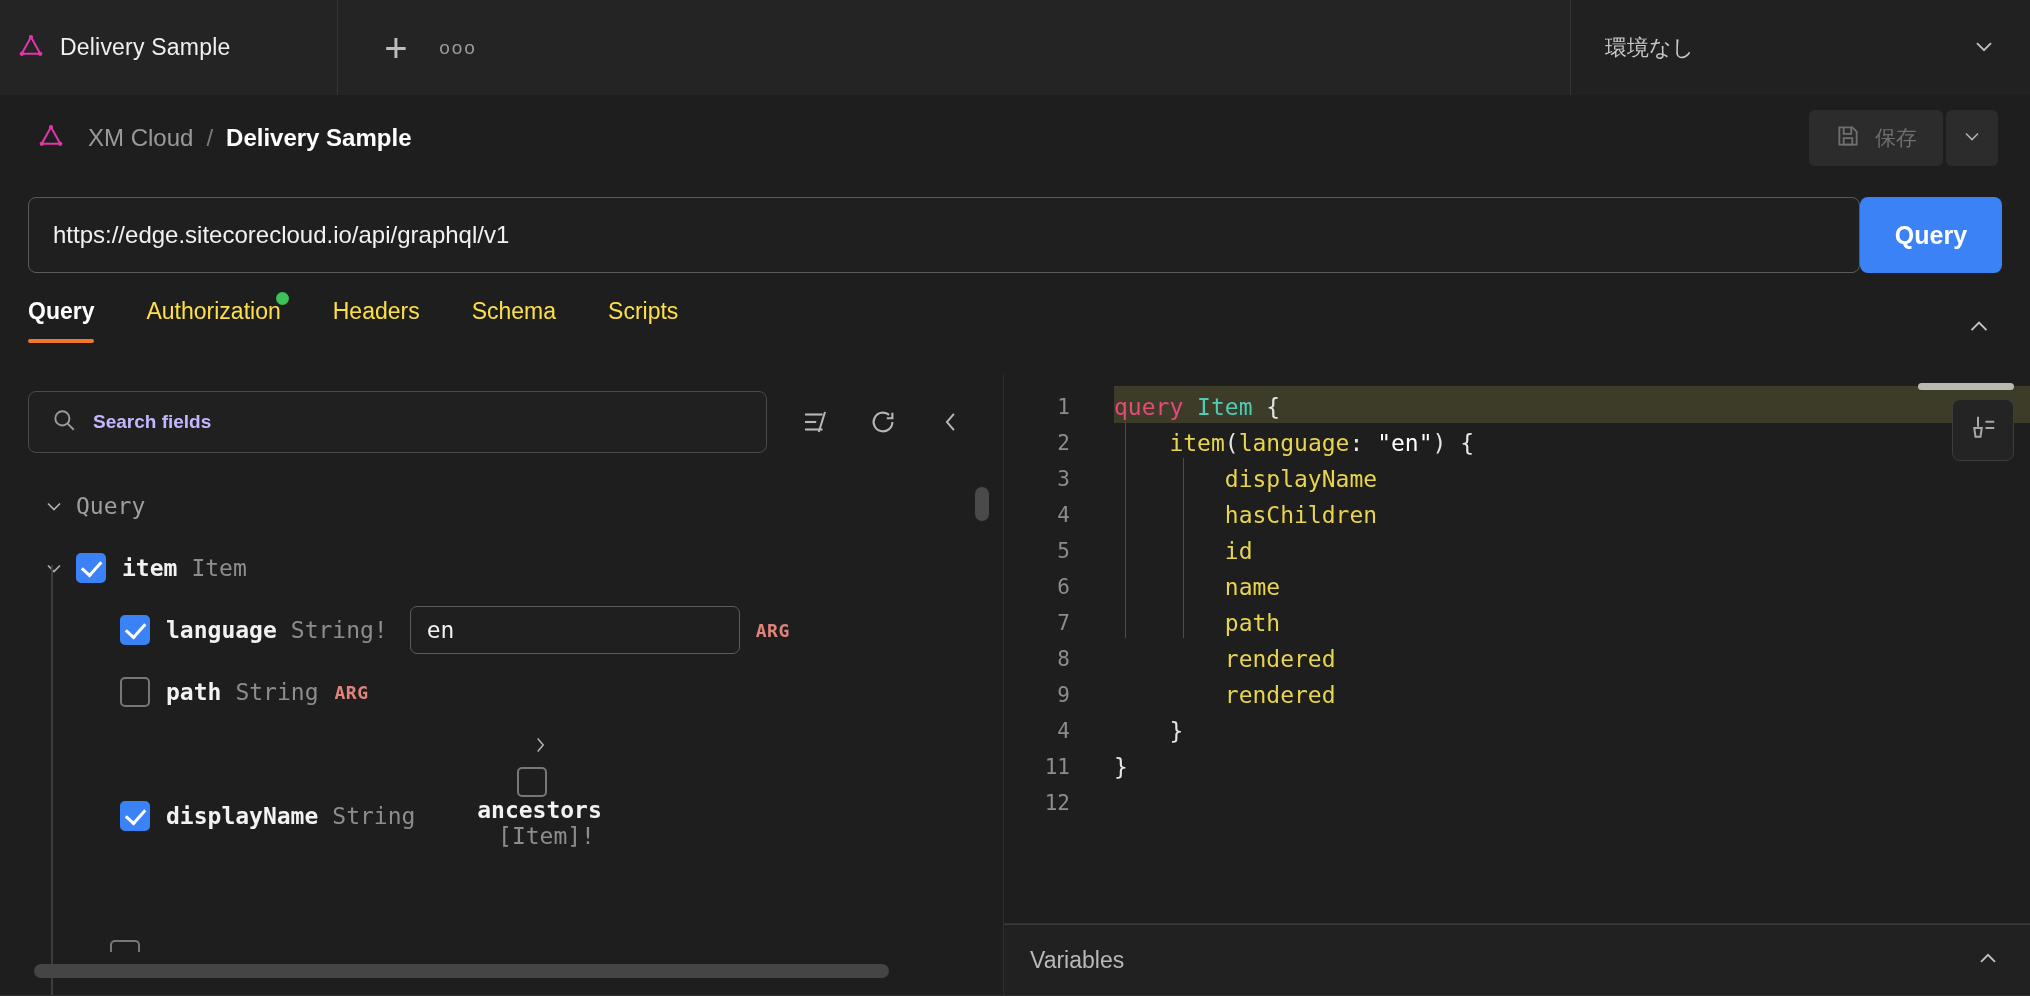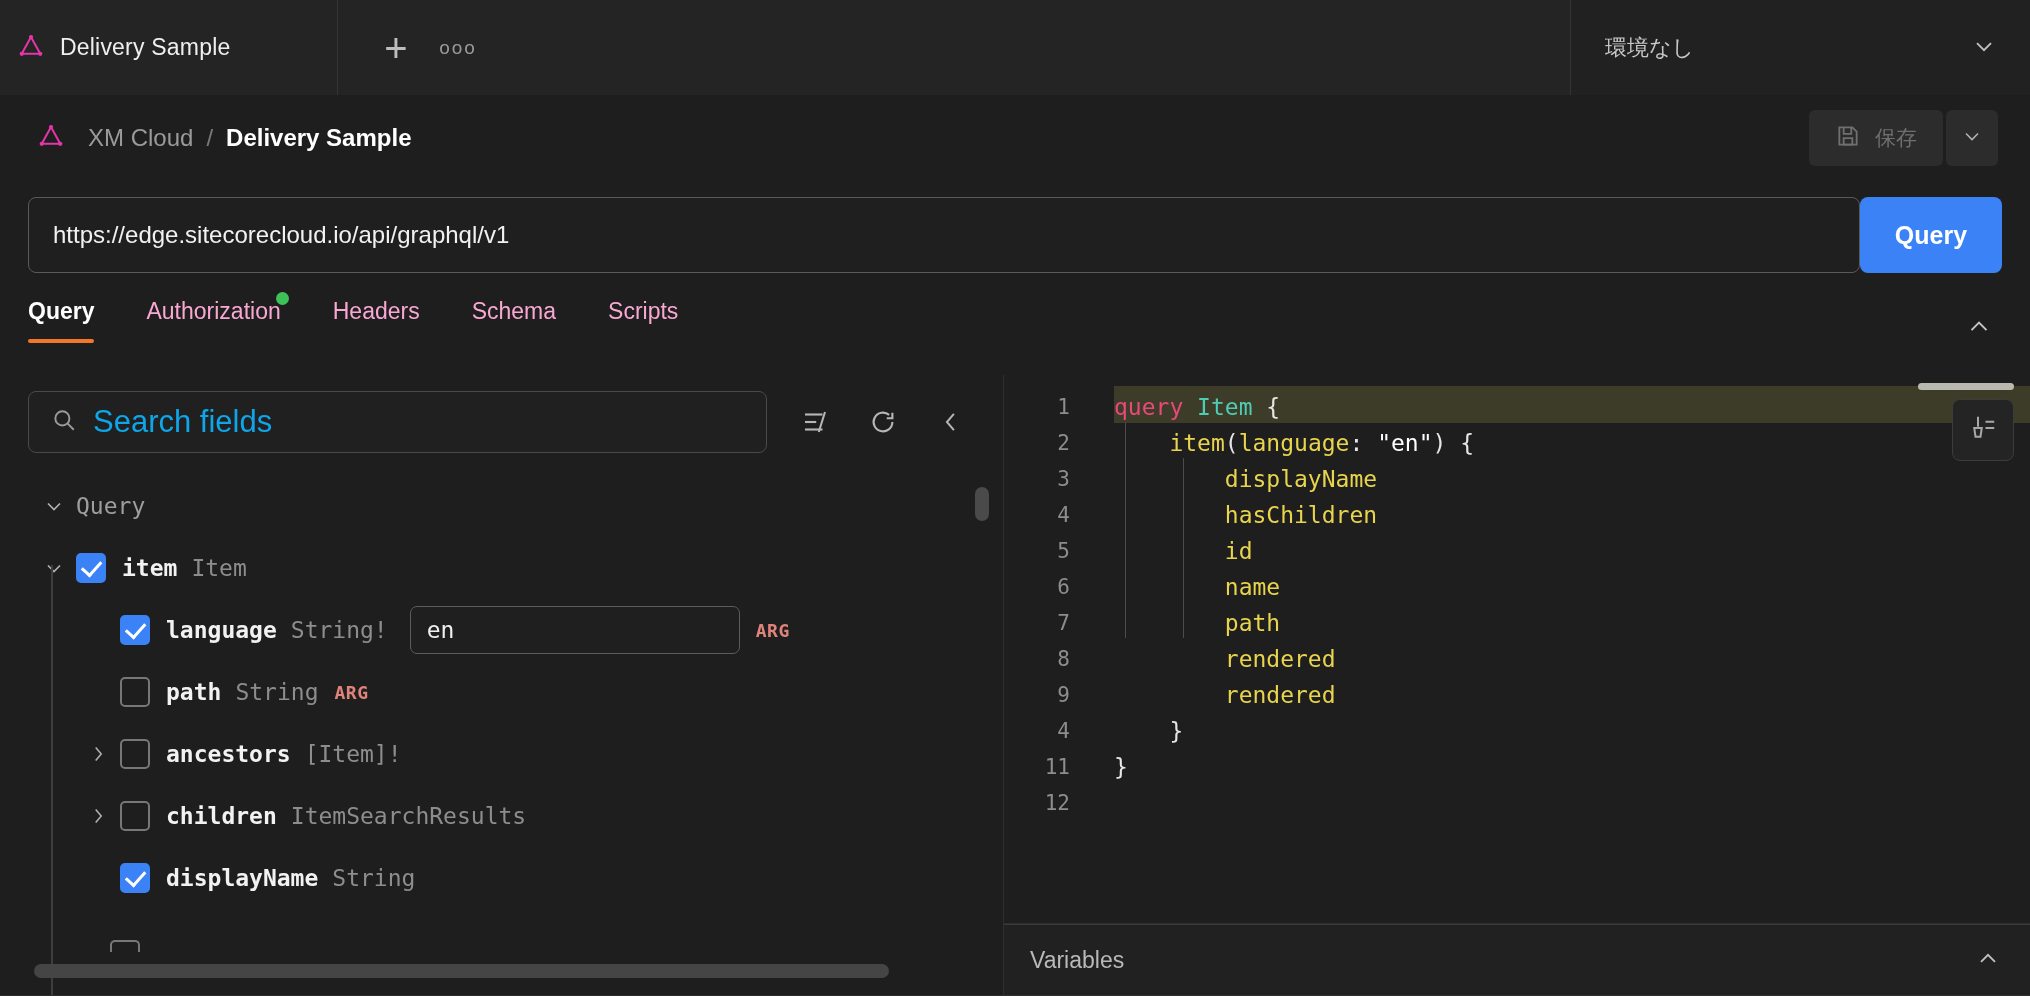--- a/index.html
+++ b/index.html
@@ -91,21 +91,21 @@
     color: #ffffff; font-size: 25px; font-weight: bold;
   }
 
   
   .nav-tabs {
     position: absolute; left: 0; top: 298px; width: 2030px; height: 58px;
     display: flex; align-items: flex-start; padding-left: 28px; gap: 0;
   }
   .nav-tab {
     position: relative; padding: 0 26px 18px 0; margin-right: 26px;
-    color: #f9a8d4; font-size: 23px;
+    color: #fde047; font-size: 23px;
   }
   .nav-tab.active { color: #ffffff; font-weight: bold; }
   .nav-tab.active::after {
     content: ""; position: absolute; left: 0; right: 26px; bottom: 0;
     height: 4px; background: #f3762b; border-radius: 2px;
   }
   .notif-dot {
     position: absolute; width: 13px; height: 13px; border-radius: 50%;
     background: #3dc25a; right: 18px; top: -6px;
   }
@@ -125,21 +125,21 @@
     border-right: 1px solid #2f2f2f; background: #1e1e1e;
   }
   .explorer-top {
     display: flex; align-items: center; gap: 0; padding: 16px 24px 0 28px;
   }
   .search-box {
     flex: 1 1 auto; height: 62px; background: #202020;
     border: 1px solid #4a4a4a; border-radius: 8px;
     display: flex; align-items: center; gap: 16px; padding: 0 22px;
   }
-  .search-ph { color: #0ea5e9; font-size: 31px; }
+  .search-ph { color: #c4b5fd; font-size: 19px; font-weight: bold; }
   .tool-icons { display: flex; align-items: center; gap: 12px; margin-left: 20px; }
   .tool-btn {
     width: 56px; height: 56px; border-radius: 6px;
     display: flex; align-items: center; justify-content: center; color: #b6b6b6;
   }
 
   .tree { padding: 22px 0 0 32px; position: relative; }
   .tree-row {
     display: flex; align-items: center; height: 62px; gap: 0;
     font-family: "DejaVu Sans Mono", monospace;
@@ -164,21 +164,21 @@
   .f-type { color: #8d8d8d; font-size: 23px; margin-left: 14px; }
   .f-group { color: #9e9e9e; font-size: 23px; }
   .arg-badge { color: #e0837a; font-size: 18px; font-weight: bold; margin-left: 16px; letter-spacing: .5px; }
   .arg-input {
     width: 330px; height: 48px; background: #1f1f1f;
     border: 1px solid #5c5c5c; border-radius: 7px;
     margin-left: 22px; display: flex; align-items: center; padding: 0 16px;
     color: #f0f0f0; font-size: 23px; font-family: "DejaVu Sans Mono", monospace;
   }
   .indent-1 { padding-left: 44px; }
-  .indent-2 { padding-left: 44px; }
+  .indent-2 { padding-left: 44px; flex-direction: column; }
   .guide {
     position: absolute; left: 51px; top: 112px; width: 2px; height: 496px;
     background: #3d3d3d;
   }
   .tree-vscroll {
     position: absolute; right: 14px; top: 112px;
     width: 14px; height: 34px; border-radius: 7px; background: #4a4a4a;
   }
   .tree-hscroll {
     position: absolute; left: 34px; bottom: 18px;
@@ -441,30 +441,20 @@
           <span class="twisty">
             <svg width="22" height="22" viewBox="0 0 24 24" fill="none" stroke="currentColor" stroke-width="1.7">
                 <path d="M9.5 5l6 7-6 7"></path>
               </svg>
           </span>
           <span class="cb"></span>
           <span class="f-name">ancestors</span>
           <span class="f-type">[Item]!</span>
         </div>
 
-        <div class="tree-row indent-2">
-          <span class="twisty">
-            <svg width="22" height="22" viewBox="0 0 24 24" fill="none" stroke="currentColor" stroke-width="1.7">
-                <path d="M9.5 5l6 7-6 7"></path>
-              </svg>
-          </span>
-          <span class="cb"></span>
-          <span class="f-name">children</span>
-          <span class="f-type">ItemSearchResults</span>
-        </div>
 
         <div class="tree-row indent-1">
           <span class="twisty empty"></span>
           <span class="cb checked"></span>
           <span class="f-name">displayName</span>
           <span class="f-type">String</span>
         </div>
       </div>
 
       <div class="cutoff-row"></div>

